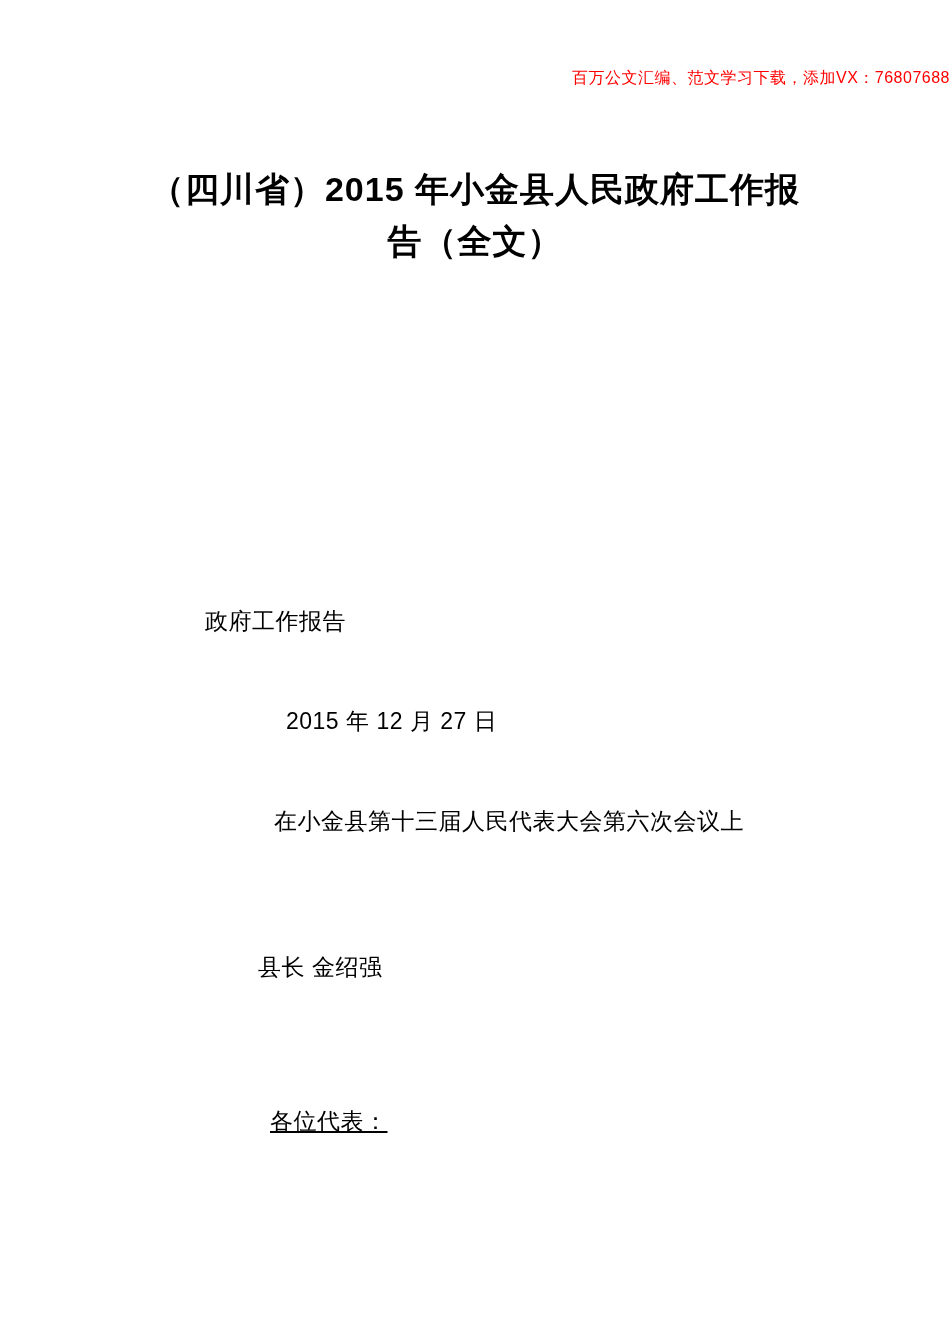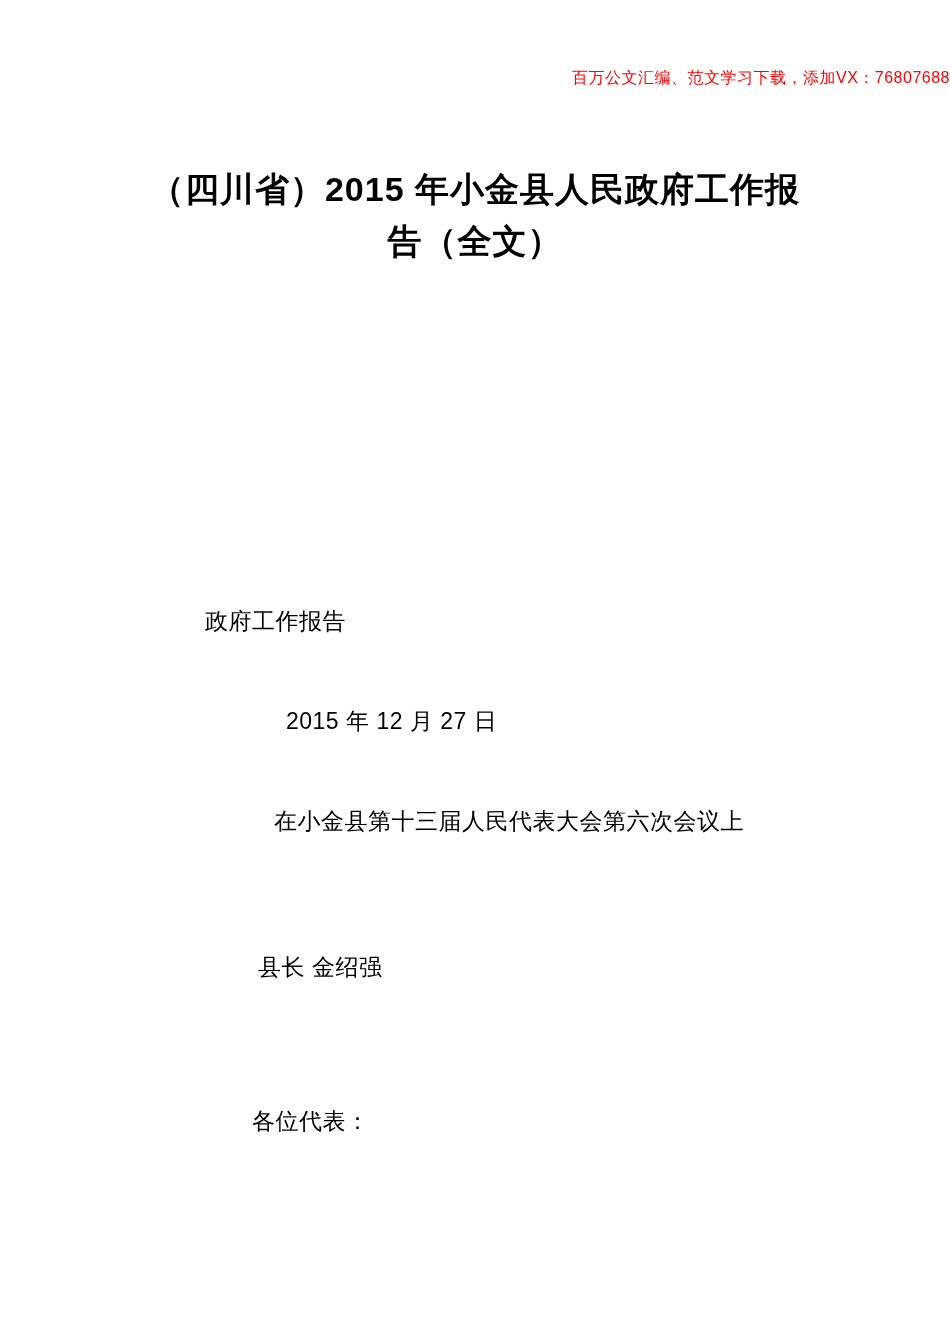--- a/index.html
+++ b/index.html
@@ -54,21 +54,21 @@
     font-size: 23px;
     line-height: 1.4;
     white-space: nowrap;
     letter-spacing: 0.5px;
     text-align: right;
   }
   .l-report   { top: 605px;  left: 205px; }
   .l-date     { top: 705px;  left: 258px; margin-left: 28px; }
   .l-meeting  { top: 805px;  left: 258px; margin-left: 16px; }
   .l-signer   { top: 905px;  left: 258px; margin-top: 46px; }
-  .l-greeting { top: 1105px; left: 252px; }
+  .l-greeting { top: 1105px; left: 270px; text-decoration: underline; }
 </style>
 </head>
 <body>
 
 <div class="page">
 
   <div class="watermark">百万公文汇编、范文学习下载，添加VX：76807688</div>
 
   <h1 class="doc-title">（四川省）2015 年小金县人民政府工作报 告（全文）</h1>
 

